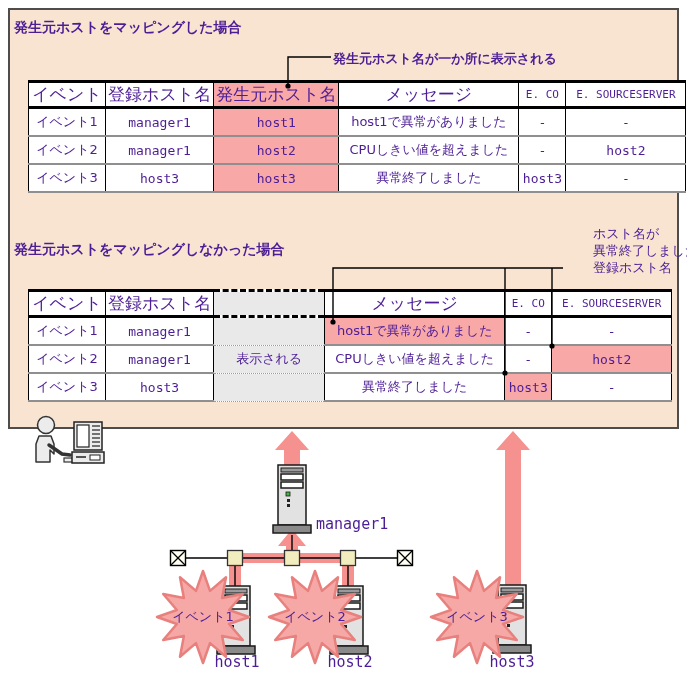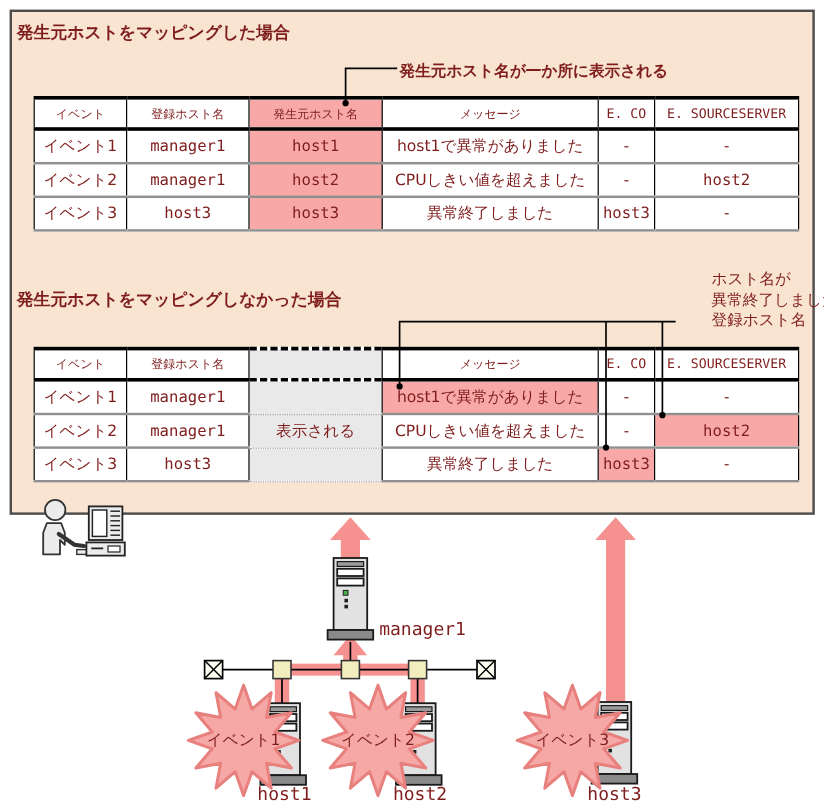--- a/index.html
+++ b/index.html
@@ -1,31 +1,31 @@
 <!DOCTYPE html>
 <html><head>
 <meta charset="utf-8">
 <style>
   html,body{margin:0;padding:0;background:#fff;}
   #canvas{position:relative;width:687px;height:676px;background:#fff;overflow:hidden;
-          font-family:"DejaVu Sans","Liberation Sans",sans-serif;color:#7f1d1d;}
+          font-family:"DejaVu Sans","Liberation Sans",sans-serif;color:#4c1d95;}
   .abs{position:absolute;}
   #panel{left:8px;top:8px;width:671px;height:421px;background:#f8e4d0;
          border:2px solid #4d4d4d;box-sizing:border-box;z-index:1;}
   .sec-title{font-size:14px;font-weight:bold;z-index:3;white-space:nowrap;}
   #title1{left:14px;top:19px;}
   #title2{left:14px;top:241px;}
   #ann1{left:333px;top:50px;font-size:13px;z-index:6;white-space:nowrap;font-weight:bold;}
   #ann2{left:593px;top:225px;font-size:13px;line-height:17px;z-index:6;white-space:nowrap;}
   table{position:absolute;border-collapse:collapse;table-layout:fixed;background:#fff;z-index:4;}
   #t1{left:28px;top:80px;}
   #t2{left:28px;top:289px;}
   th,td{padding:0 2px;text-align:center;white-space:nowrap;overflow:hidden;
         border-left:1px solid #000;border-right:1px solid #000;font-weight:normal;}
-  thead th{height:23px;font-size:10px;border-top:3px solid #000;border-bottom:3px solid #000;}
+  thead th{height:23px;font-size:17px;border-top:3px solid #000;border-bottom:3px solid #000;}
   tbody td{height:26px;font-size:13px;border-bottom:2px solid #8f8f8f;}
   .small-h{font-size:11px;}
   .mono{font-family:"DejaVu Sans Mono","Liberation Mono",monospace;text-align:center;}
   .hl{background:#f9a8a8;}
   .ghost{background:#e9e9e9 !important;border-left:1px dotted #8a8a8a !important;
          border-right:1px dotted #8a8a8a !important;}
   thead th.ghost{border-top:3px dashed #000 !important;border-bottom:3px dashed #000 !important;}
   tbody td.ghost{border-bottom:1px dotted #9a9a9a !important;font-size:13px;}
   #overlay{left:0;top:0;z-index:10;pointer-events:none;}
   .node-label{font-family:"DejaVu Sans Mono","Liberation Mono",monospace;font-size:15px;

